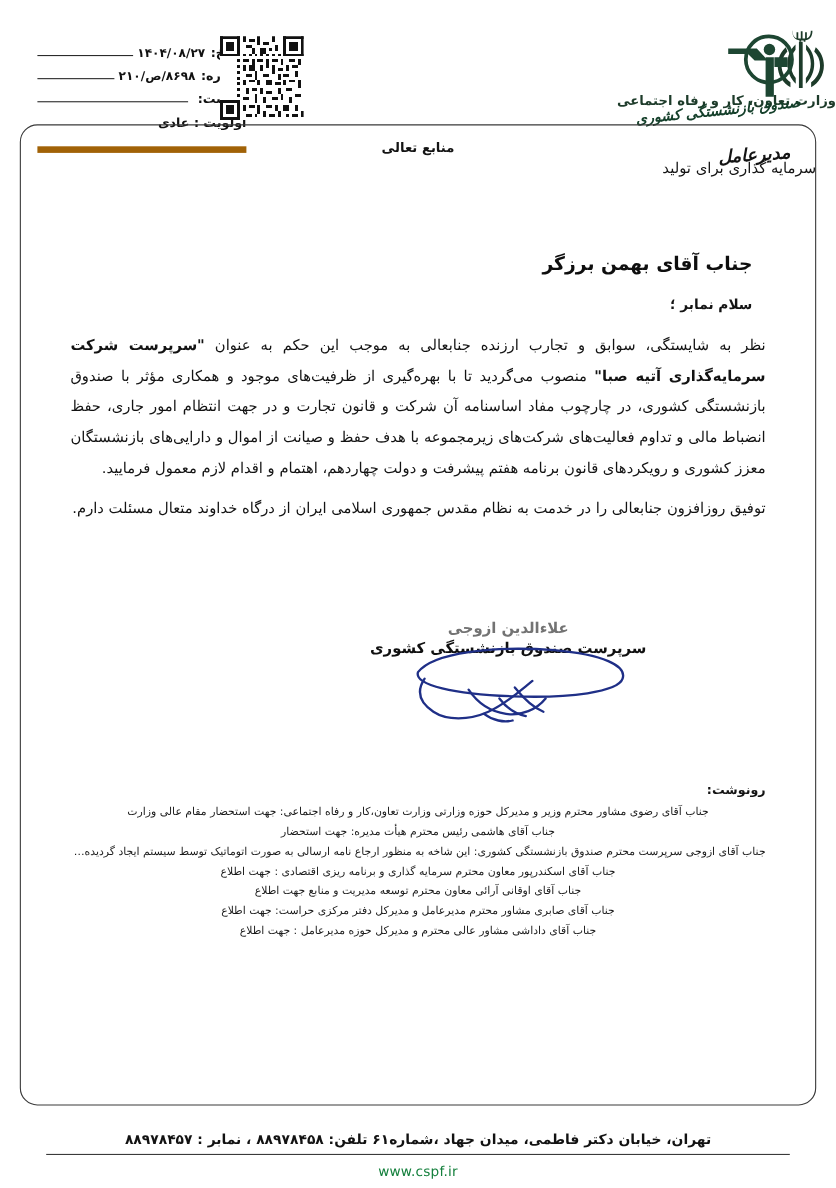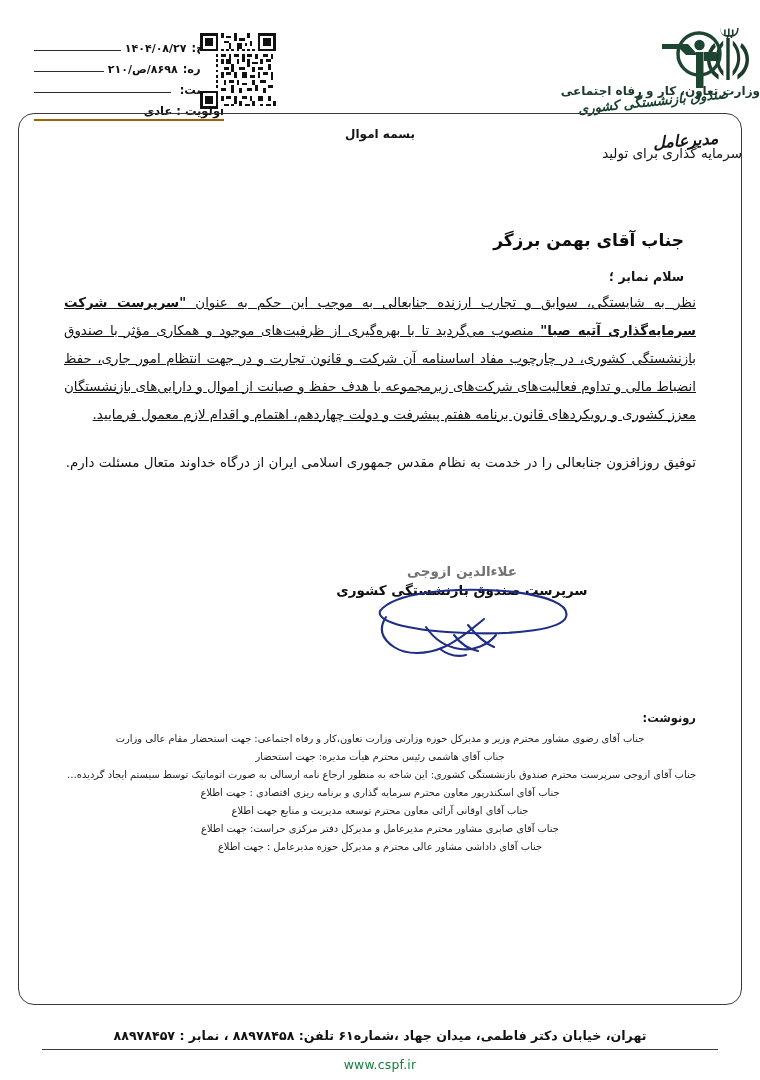--- a/index.html
+++ b/index.html
@@ -62,22 +62,22 @@
   }
   .meta-rule {
     flex: 1 1 auto;
     border-bottom: 1px solid #2b2b2b;
     margin-bottom: 4px;
     margin-right: 2px;
     min-width: 4px;
   }
   .meta-row.nofill .meta-rule { min-width: 10px; }
   .meta-row.last {
-    border-bottom: 2px solid #a16207;
-    padding-bottom: 1px;
+    border-bottom: 6px solid #a16207;
+    padding-bottom: 15px;
     text-align: center;
   }
 
   
   .qr {
     position: absolute;
     left: 200px;
     top: 33px;
     width: 76px;
     height: 76px;
@@ -204,28 +204,27 @@
     top: 156px;
     font-size: 12.5px;
     font-weight: bold;
     color: #141414;
   }
 
   .body-text {
     position: absolute;
     right: 46px;
     left: 46px;
-    top: 176px;
+    top: 188px;
     font-size: 13.4px;
     line-height: 2.08;
     text-align: justify;
     text-align-last: right;
     color: #131313;
     letter-spacing: .1px;
-    text-decoration: underline;
   }
   .body-text .emph {
     font-weight: bold;
   }
 
   .closing {
     position: absolute;
     right: 46px;
     left: 46px;
     top: 337px;
@@ -499,21 +498,21 @@
     </div>
   </div>
 
   <div class="frame"></div>
 
   <div class="content">
 
     <div class="managing-director">مدیرعامل</div>
 
     <div class="basmala-block">
-      <div class="basmala">بسمه اموال</div>
+      <div class="basmala">منابع تعالی</div>
       <div class="slogan">سرمایه گذاری برای تولید</div>
     </div>
 
     <div class="recipient">جناب آقای بهمن برزگر</div>
     <div class="greeting">سلام نمابر ؛</div>
 
     <div class="body-text"><span>نظر به شایستگی، سوابق و تجارب ارزنده جنابعالی به موجب این حکم به عنوان </span><span class="emph">"سرپرست شرکت سرمایه‌گذاری آتیه صبا"</span><span> منصوب می‌گردید تا با بهره‌گیری از ظرفیت‌های موجود و همکاری مؤثر با صندوق بازنشستگی کشوری، در چارچوب مفاد اساسنامه آن شرکت و قانون تجارت و در جهت انتظام امور جاری، حفظ انضباط مالی و تداوم فعالیت‌های شرکت‌های زیرمجموعه با هدف حفظ و صیانت از اموال و دارایی‌های بازنشستگان معزز کشوری و رویکردهای قانون برنامه هفتم پیشرفت و دولت چهاردهم، اهتمام و اقدام لازم معمول فرمایید.</span></div>
 
     <div class="closing">توفیق روزافزون جنابعالی را در خدمت به نظام مقدس جمهوری اسلامی ایران از درگاه خداوند متعال مسئلت دارم.</div>
 

